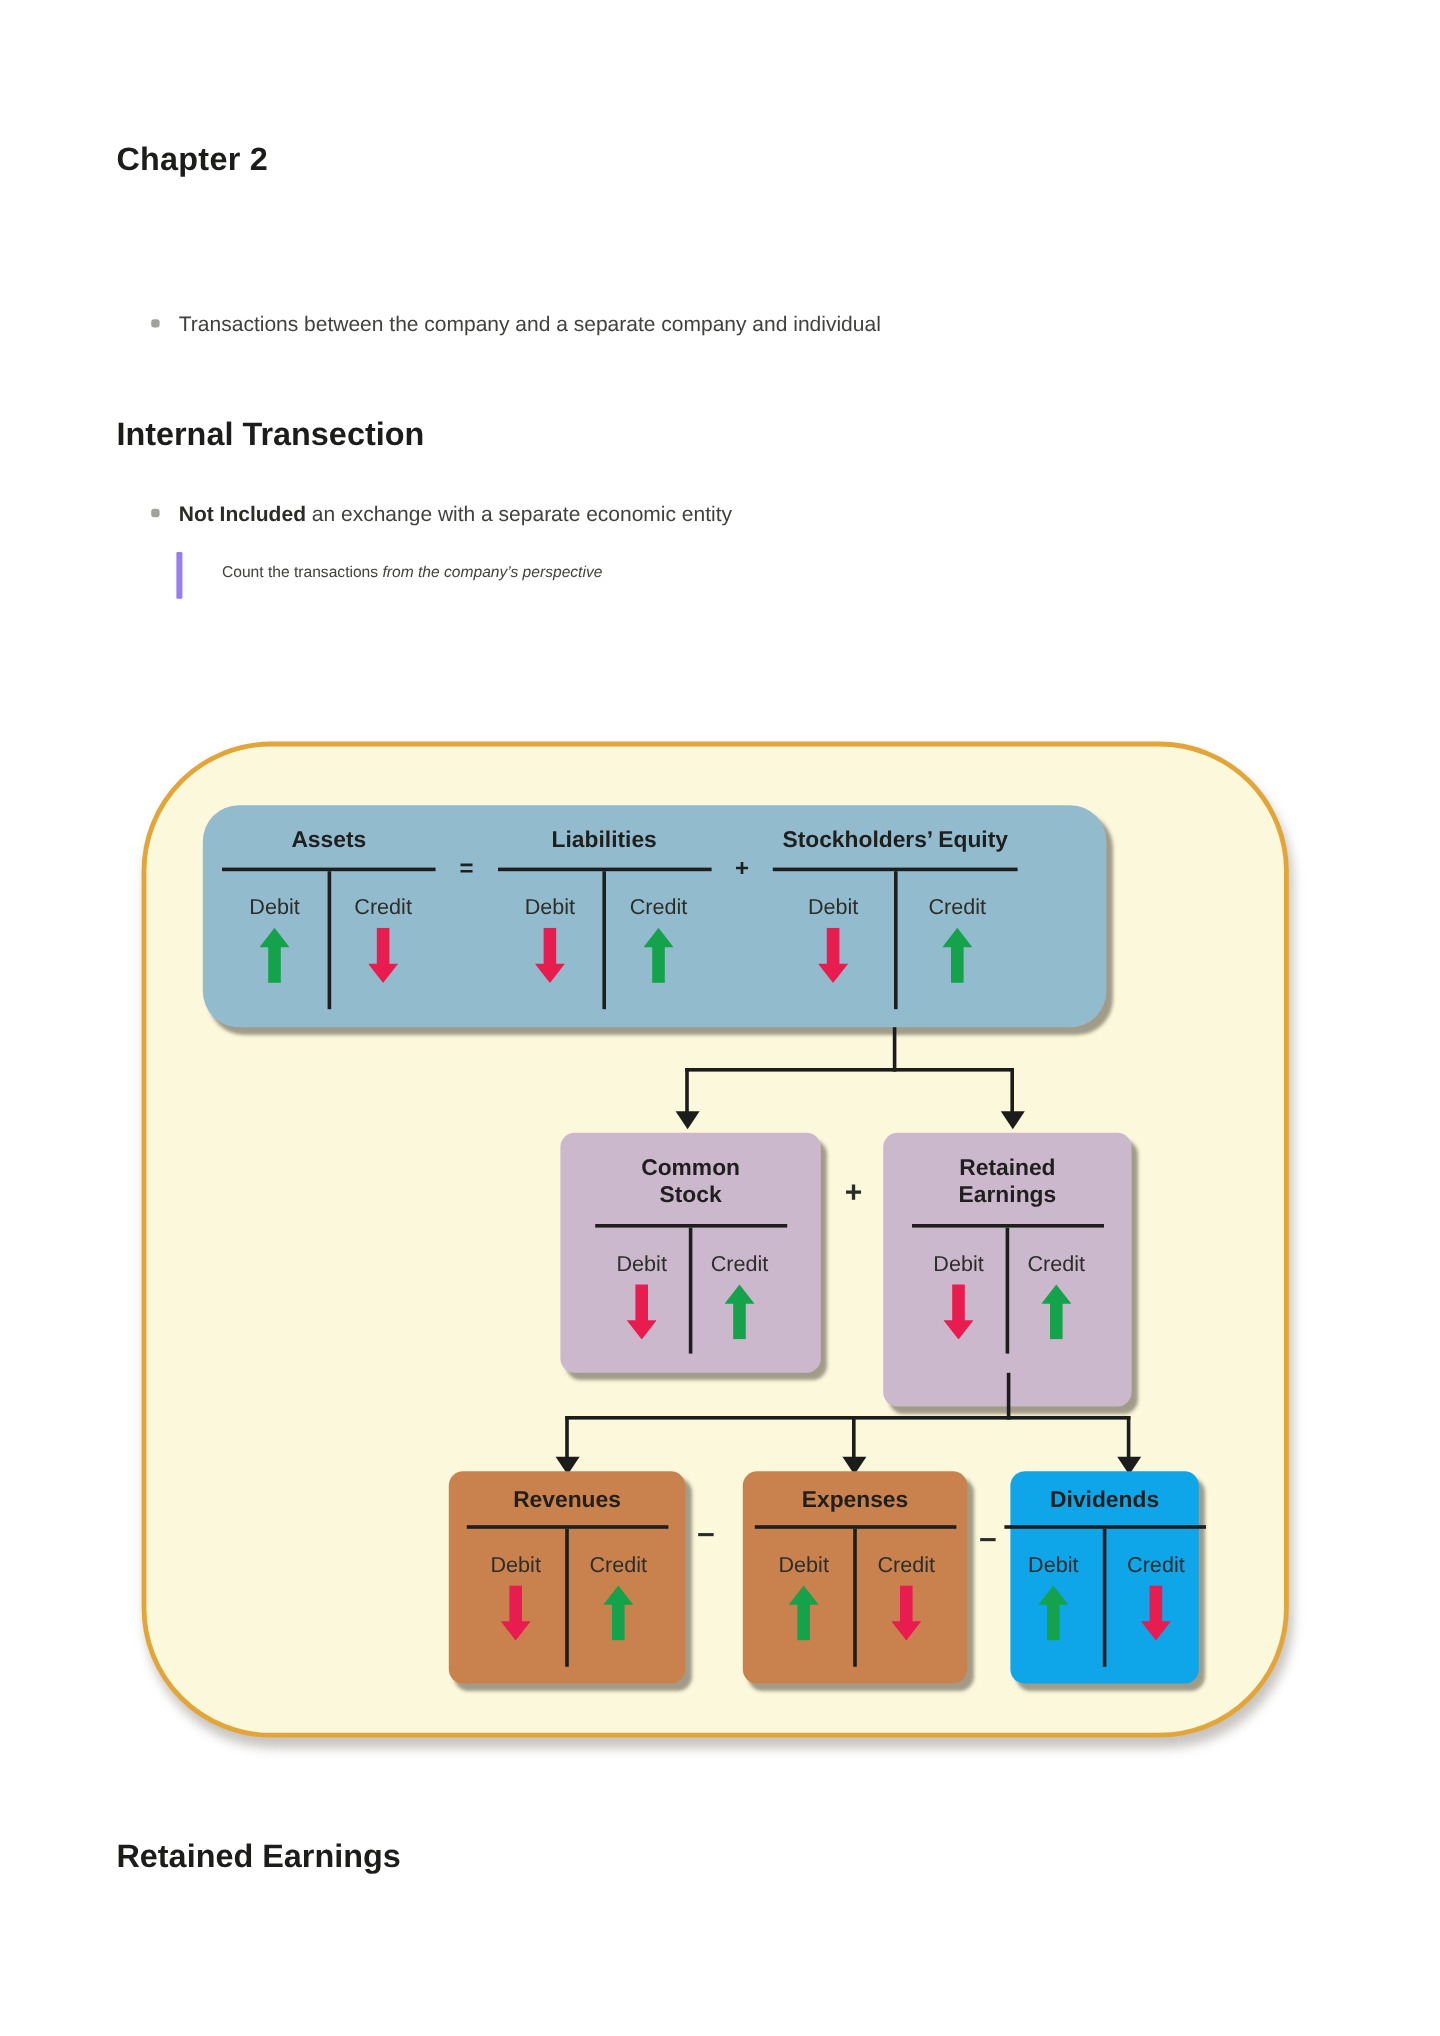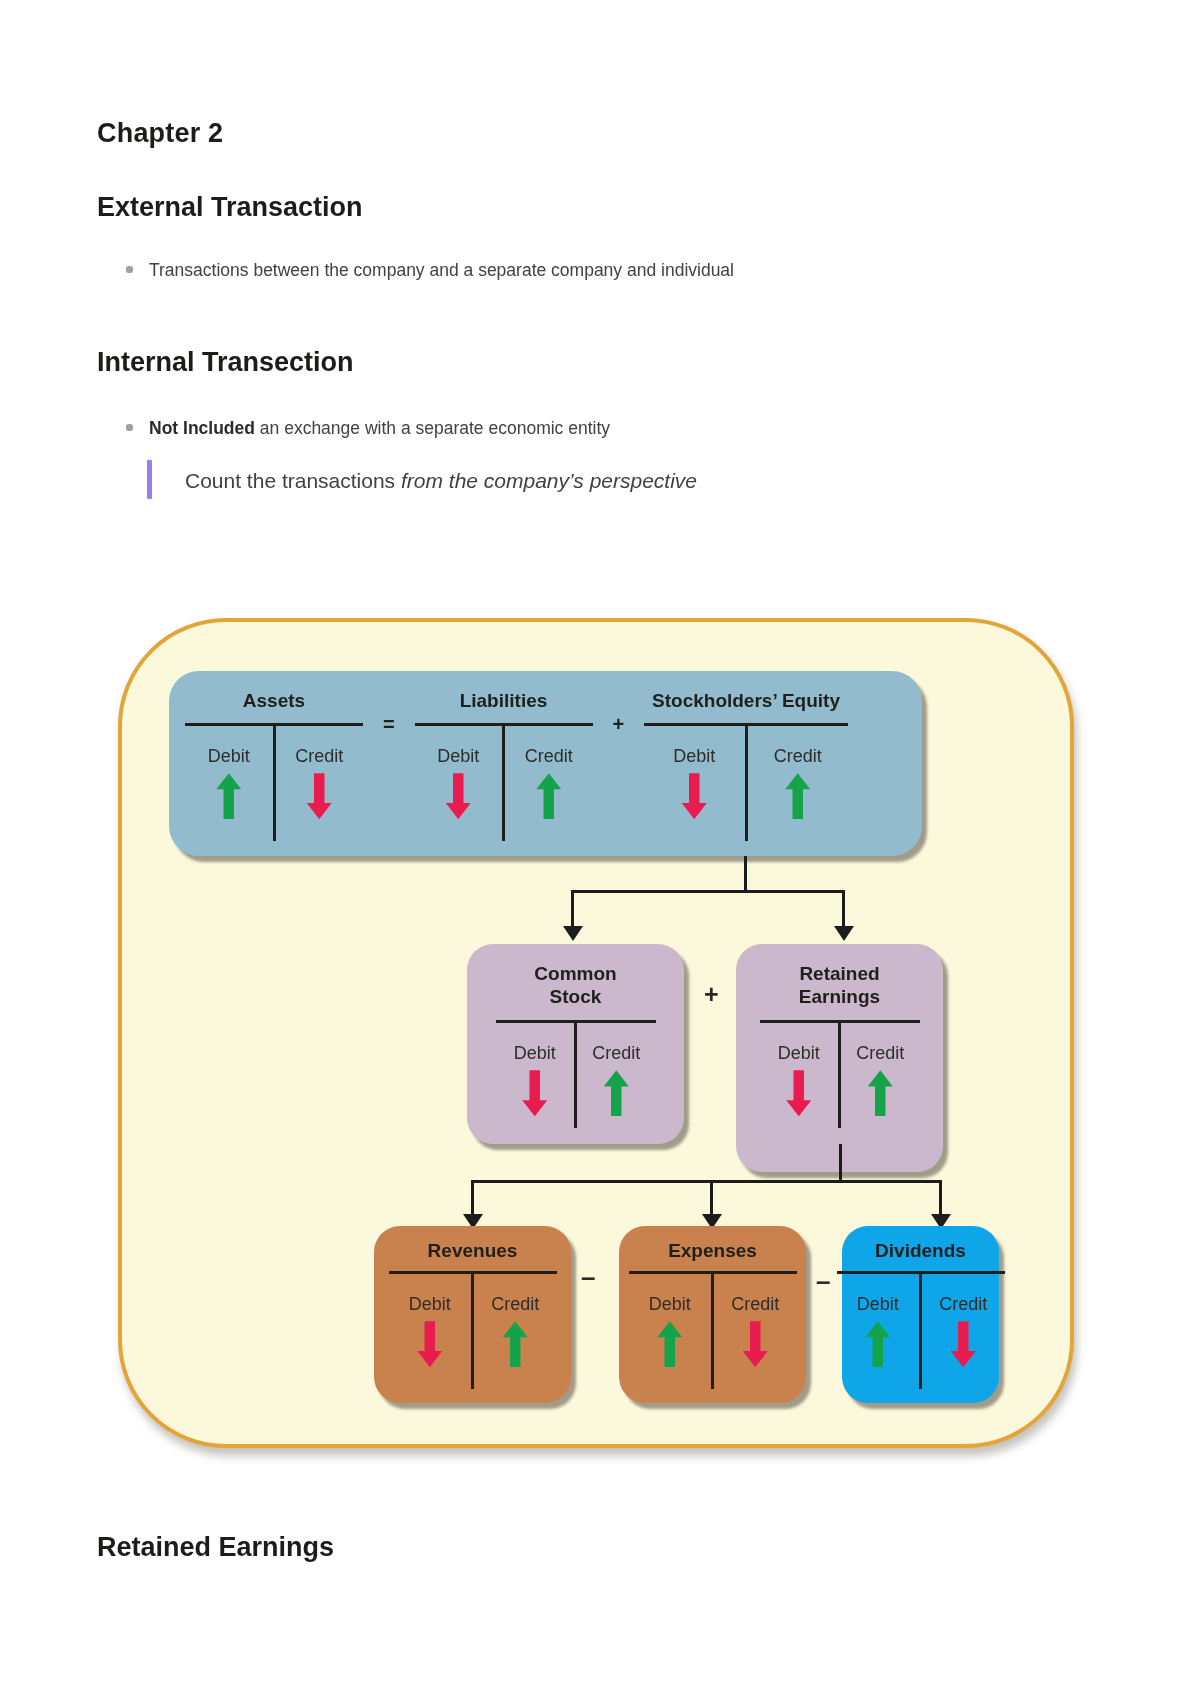--- a/index.html
+++ b/index.html
@@ -17,29 +17,29 @@
   .li { position:absolute; left:126px; display:flex; align-items:flex-start; width:950px;
         font-size:17.5px; color:#41413d; line-height:1.45; }
   .li-1 { top:258px; }
   .li-2 { top:416px; }
   .li-3 { top:1604px; }
   .li .marker { width:7px; height:7px; border-radius:2.5px; background:#a2a19b; margin:8px 16px 0 0; flex:none; }
   .li b { color:#2b2b28; }
 
   .quote { position:absolute; left:147px; top:460px; display:flex; }
   .quote .bar { width:5px; height:39px; background:#9b7bf2; border-radius:1px; flex:none; }
-  .quote .qtext { margin-left:33px; padding-top:9px; font-size:21px; color:#41413d; }
+  .quote .qtext { margin-left:33px; padding-top:9px; font-size:13px; color:#41413d; }
   .quote .qtext i { font-style:italic; }
 
   
   .diagram { position:absolute; left:118px; top:618px; width:956px; height:830px;
              background:#fcf8db; border:4px solid #e3a438; border-radius:108px;
              box-shadow:3px 8px 9px rgba(130,125,115,.45); }
 
-  .dbox { position:absolute; border-radius:26px; box-shadow:5px 6px 3px rgba(85,78,70,.55); }
+  .dbox { position:absolute; border-radius:12px; box-shadow:5px 6px 3px rgba(85,78,70,.55); }
   .eq-box  { left:47px;  top:49px;  width:753px; height:185px; background:#92bccd; border-radius:30px;
              display:flex; justify-content:space-between; padding:18px 74px 0 16px; }
   .cs-box  { left:345px; top:322px; width:217px; height:200px; background:#ccb8cd; }
   .re-box  { left:614px; top:322px; width:207px; height:228px; background:#ccb8cd; }
   .rev-box { left:252px; top:604px; width:197px; height:177px; background:#c9824e; }
   .exp-box { left:497px; top:604px; width:187px; height:177px; background:#c9824e; }
   .div-box { left:720px; top:604px; width:157px; height:177px; background:#0ea5e9; }
 
   
   .t { display:flex; flex-direction:column; align-items:center; }
@@ -85,21 +85,20 @@
   .ah1a { left:441px; top:304px; } .ah1b { left:712px; top:304px; }
   .ah2a { left:341px; top:592px; } .ah2b { left:580px; top:592px; } .ah2c { left:809px; top:592px; }
 </style>
 </head>
 <body>
 
 <div class="page">
 
   <div class="h1">Chapter 2</div>
 
-  <div class="h2 h2-external">External Transaction</div>
   <div class="li li-1">
     <span class="marker"></span>
     <span>Transactions between the company and a separate company and individual</span>
   </div>
 
   <div class="h2 h2-internal">Internal Transection</div>
   <div class="li li-2">
     <span class="marker"></span>
     <span><b>Not Included</b><span> an exchange with a separate economic entity</span></span>
   </div>

